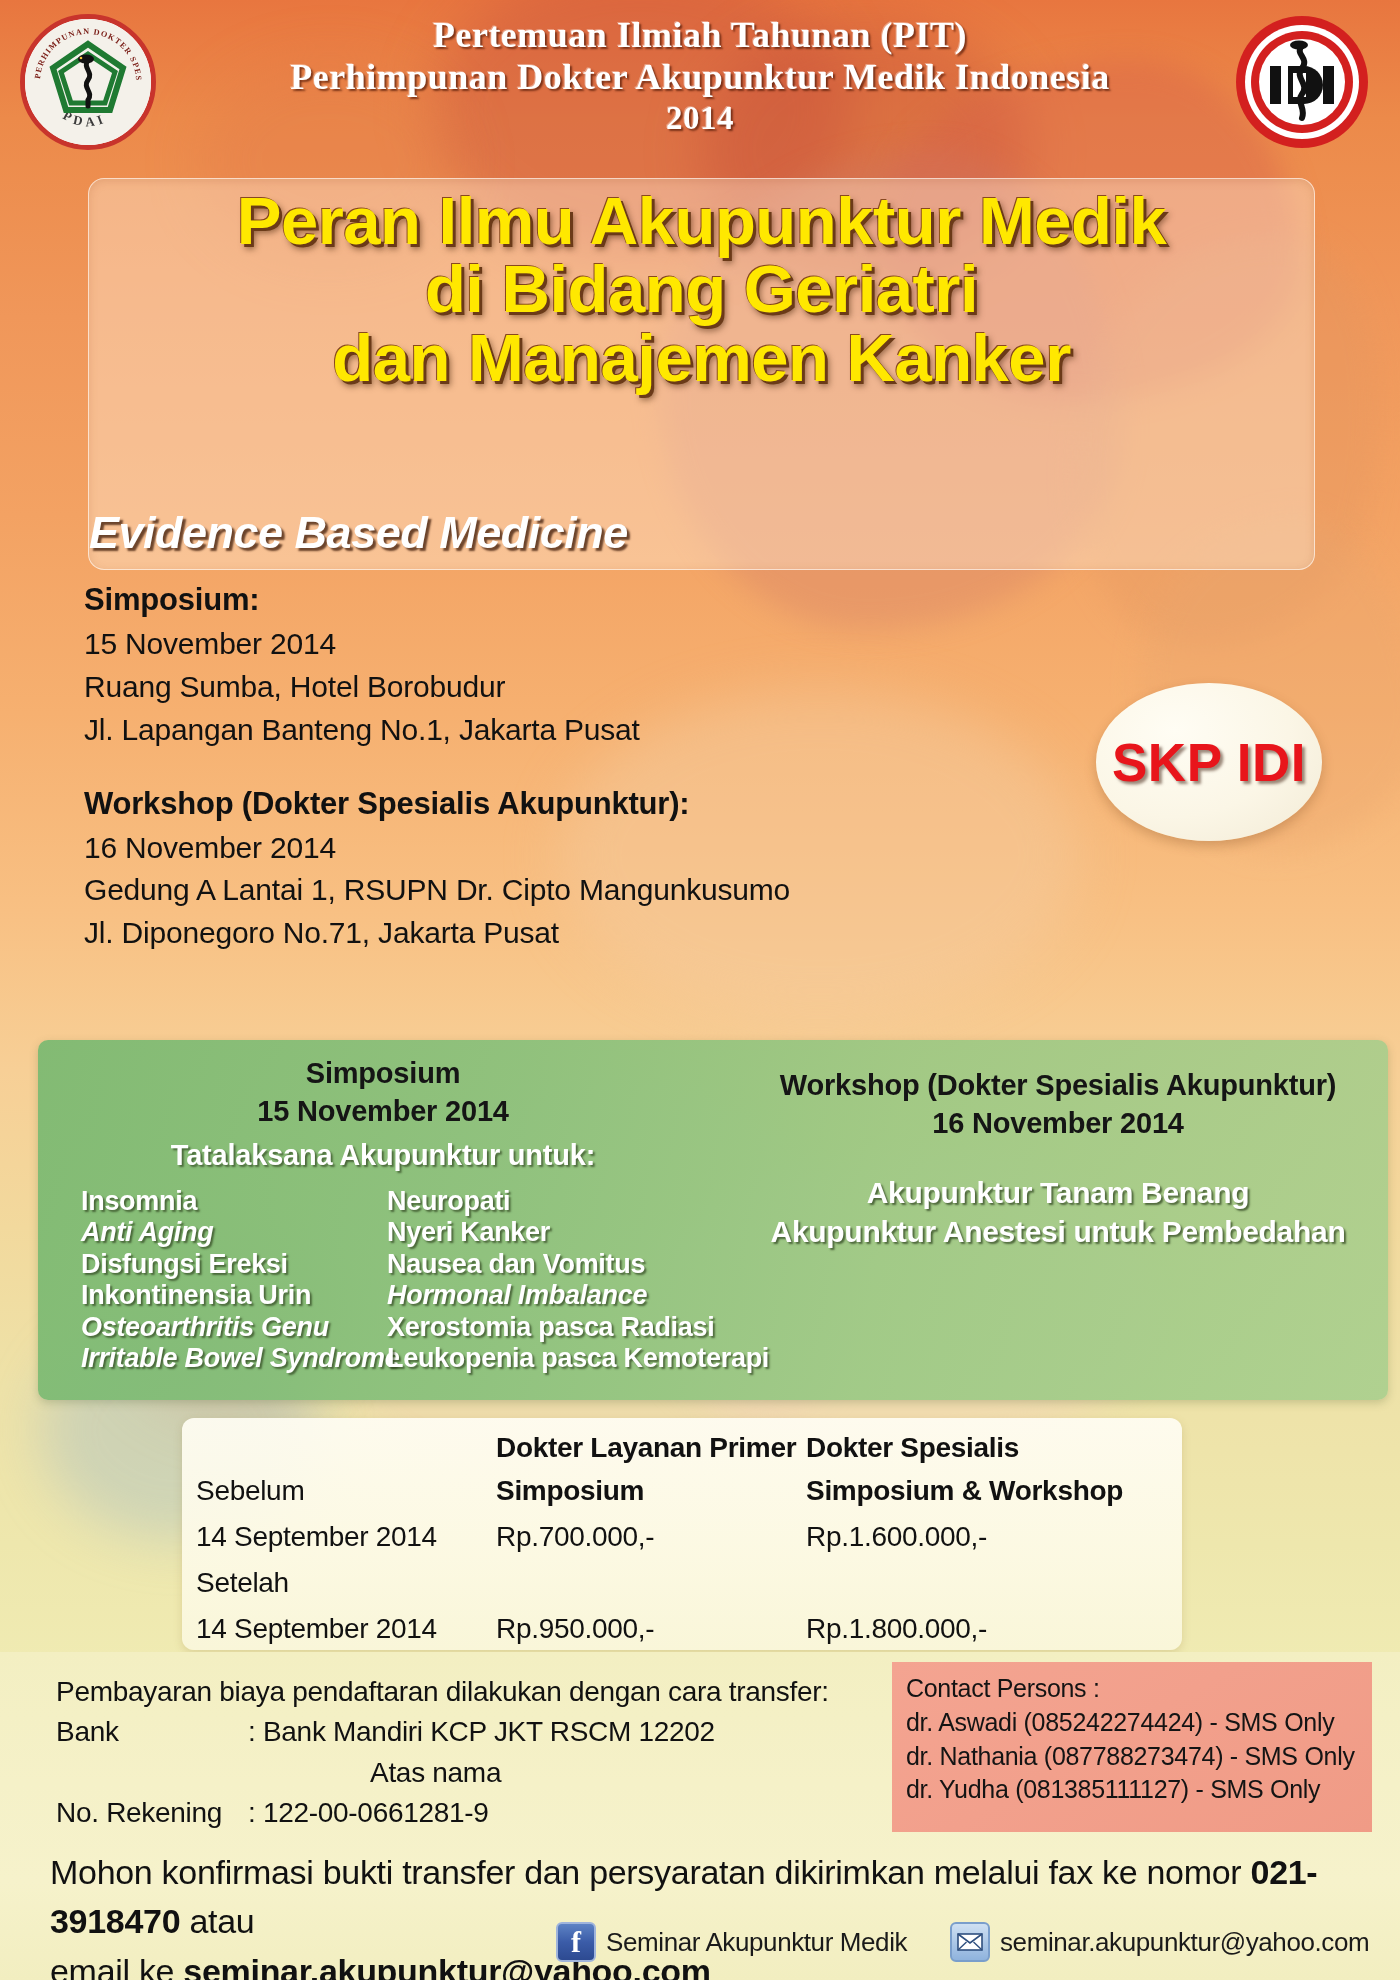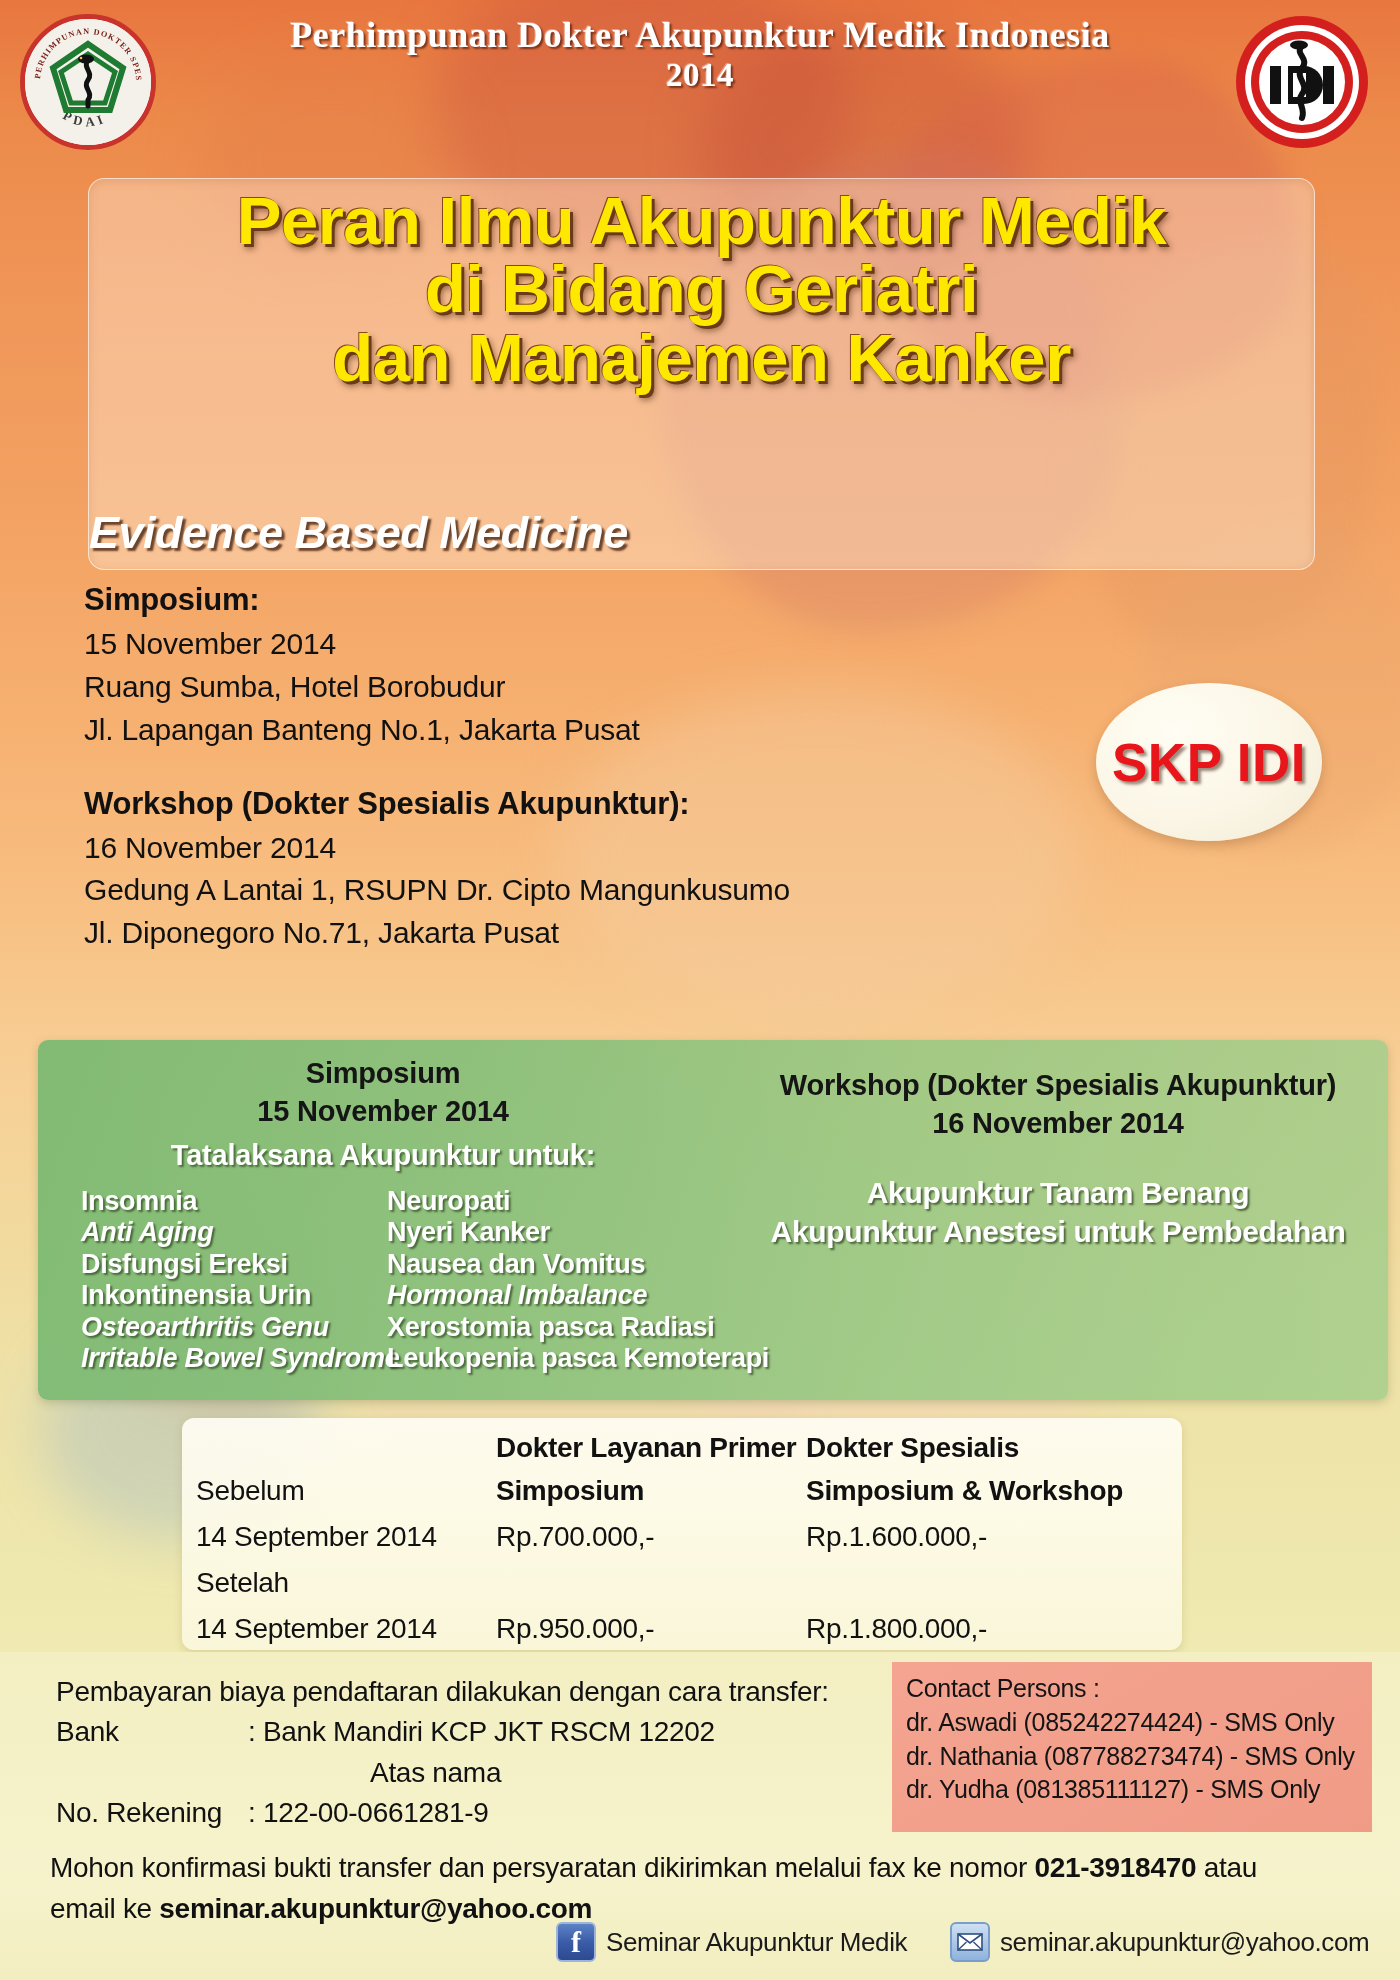--- a/index.html
+++ b/index.html
@@ -174,21 +174,21 @@
   .pay-row .v{flex:1;}
 
   .contacts{
     position:absolute;left:892px;top:1662px;width:480px;height:170px;
     background:linear-gradient(150deg,#f4a491 0%,#f2a08c 45%,#f09b86 100%);
     padding:10px 12px 0 14px;box-sizing:border-box;
   }
   .contact-line{font-size:25px;color:#141414;line-height:1.35;letter-spacing:-.3px;white-space:nowrap;}
 
   .note{position:absolute;left:50px;top:1848px;width:1320px;color:#111;}
-  .note-line{font-size:28px;line-height:1.45;letter-spacing:-.3px;}
+  .note-line{font-size:34px;line-height:1.45;letter-spacing:-.3px;}
   .note-line b{font-weight:bold;}
 
   .social{position:absolute;left:0;top:1922px;width:1400px;height:58px;}
   .fb-item{position:absolute;left:556px;top:0;display:flex;align-items:center;gap:10px;}
   .mail-item{position:absolute;left:950px;top:0;display:flex;align-items:center;gap:10px;}
   .social-label{font-size:26px;color:#1a1a1a;letter-spacing:-.4px;white-space:nowrap;}
   .fb-icon{
     width:40px;height:40px;border-radius:6px;
     background:linear-gradient(180deg,#5d82c4 0%,#3b5ca8 50%,#2d4a91 100%);
     border:2px solid #9fb4dc;box-sizing:border-box;
@@ -242,20 +242,21 @@
         <path d="M68,30 L103,54 L90,96 L46,96 L33,54 Z" fill="none" stroke="#1f7a32" stroke-width="6"></path>
         <path d="M68,40 L95,58 L85,89 L51,89 L41,58 Z" fill="none" stroke="#1f7a32" stroke-width="5"></path>
 
         <path d="M68,46 C62,54 74,58 68,66 C62,74 74,78 68,86 L68,92" fill="none" stroke="#111" stroke-width="5" stroke-linecap="round"></path>
         <ellipse cx="66" cy="45" rx="8" ry="4.5" fill="#111"></ellipse>
         <circle cx="61" cy="44" r="1.3" fill="#f3c236"></circle>
       </svg>
     </div>
 
     <div class="header-text">
+      <div class="hdr-l1">Pertemuan Ilmiah Tahunan (PIT)</div>
       <div class="hdr-l2">Perhimpunan Dokter Akupunktur Medik Indonesia</div>
       <div class="hdr-l3">2014</div>
     </div>
 
     <div class="idi">
       <div class="outer"></div>
       <div class="white1"></div>
       <div class="red2"></div>
       <div class="white2"></div>
       <svg viewBox="0 0 132 132" width="132" height="132">

